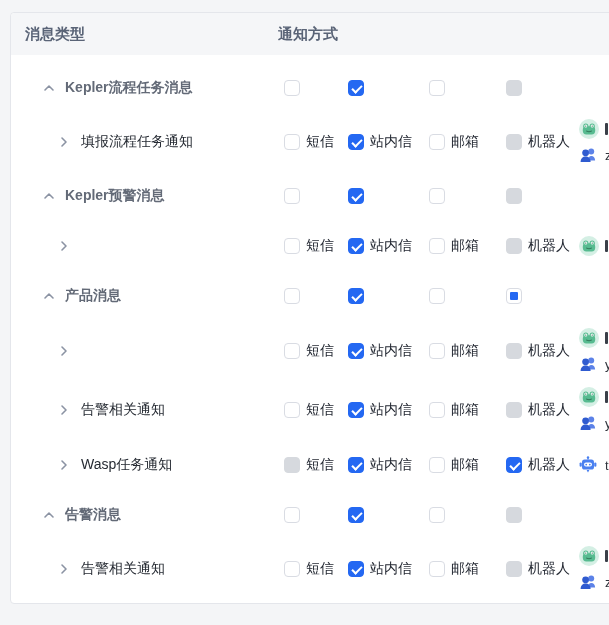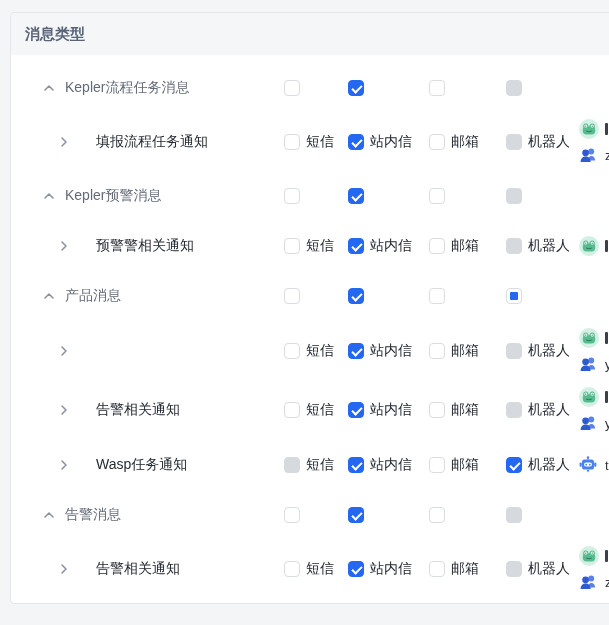--- a/index.html
+++ b/index.html
@@ -23,22 +23,22 @@
   }
   .th-type{left:14px;}
   .th-notify{left:267px;}
   .th-recipient{left:556px;}
   .row{position:absolute;left:0;right:0;height:40px;}
   .vc{position:absolute;top:50%;transform:translateY(-50%);}
   .chev{width:12px;height:12px;display:block;cursor:pointer;}
   .chev-up{left:32px;}
   .chev-right{left:47px;}
   .lbl{font-size:14px;white-space:nowrap;}
-  .lbl-group{left:54px;color:#636a77;}
-  .lbl-child{left:70px;color:#262b33;margin-left:15px;}
+  .lbl-group{left:54px;color:#636a77;font-weight:bold;}
+  .lbl-child{left:70px;color:#262b33;}
   .opt{display:flex;align-items:center;}
   .o0{left:273px;} .o1{left:337px;} .o2{left:418px;} .o3{left:478px;margin-left:17px;}
   .cb{
     width:16px;height:16px;border-radius:4px;box-sizing:border-box;
     position:relative;flex:0 0 16px;cursor:pointer;
   }
   .cb.unchecked{background:#fff;border:1px solid #d9dce3;}
   .cb.checked{background:#2468f2;border:1px solid #2468f2;}
   .cb.checked::after{
     content:"";position:absolute;left:3px;top:4px;width:8px;height:4px;
@@ -97,20 +97,21 @@
       <circle cx="10.8" cy="8.6" r="0.9" fill="#4a80f0"></circle>
       <path d="M7.6 14 l1.4 2.4 l1.4 -2.4 z" fill="#4a80f0"></path>
     </g>
   </defs>
 </svg>
 
 <div class="card">
 
   <div class="thead">
     <span class="th th-type">消息类型</span>
+    <span class="th th-notify">通知方式</span>
   </div>
 
   <div id="rows-host">
       <div class="row" style="top: 55px;">
         <svg viewBox="0 0 12 12" class="chev vc chev-up" style="position: absolute;">
           <use href="#ic-chev-up"></use>
         </svg>
         <span class="lbl vc lbl-group">Kepler流程任务消息</span>
         <span class="opt vc o0">
           <span class="cb unchecked"></span>
@@ -176,21 +177,20 @@
           <span class="cb unchecked"></span>
         </span>
         <span class="opt vc o3">
           <span class="cb disabled"></span>
         </span>
       </div>
       <div class="row" style="top: 213px;">
         <svg viewBox="0 0 12 12" class="chev vc chev-right" style="position: absolute;">
           <use href="#ic-chev-right"></use>
         </svg>
-        <span class="lbl vc lbl-child">预警警相关通知</span>
         <span class="opt vc o0">
           <span class="cb unchecked"></span>
           <span class="opt-label">短信</span>
         </span>
         <span class="opt vc o1">
           <span class="cb checked"></span>
           <span class="opt-label">站内信</span>
         </span>
         <span class="opt vc o2">
           <span class="cb unchecked"></span>

